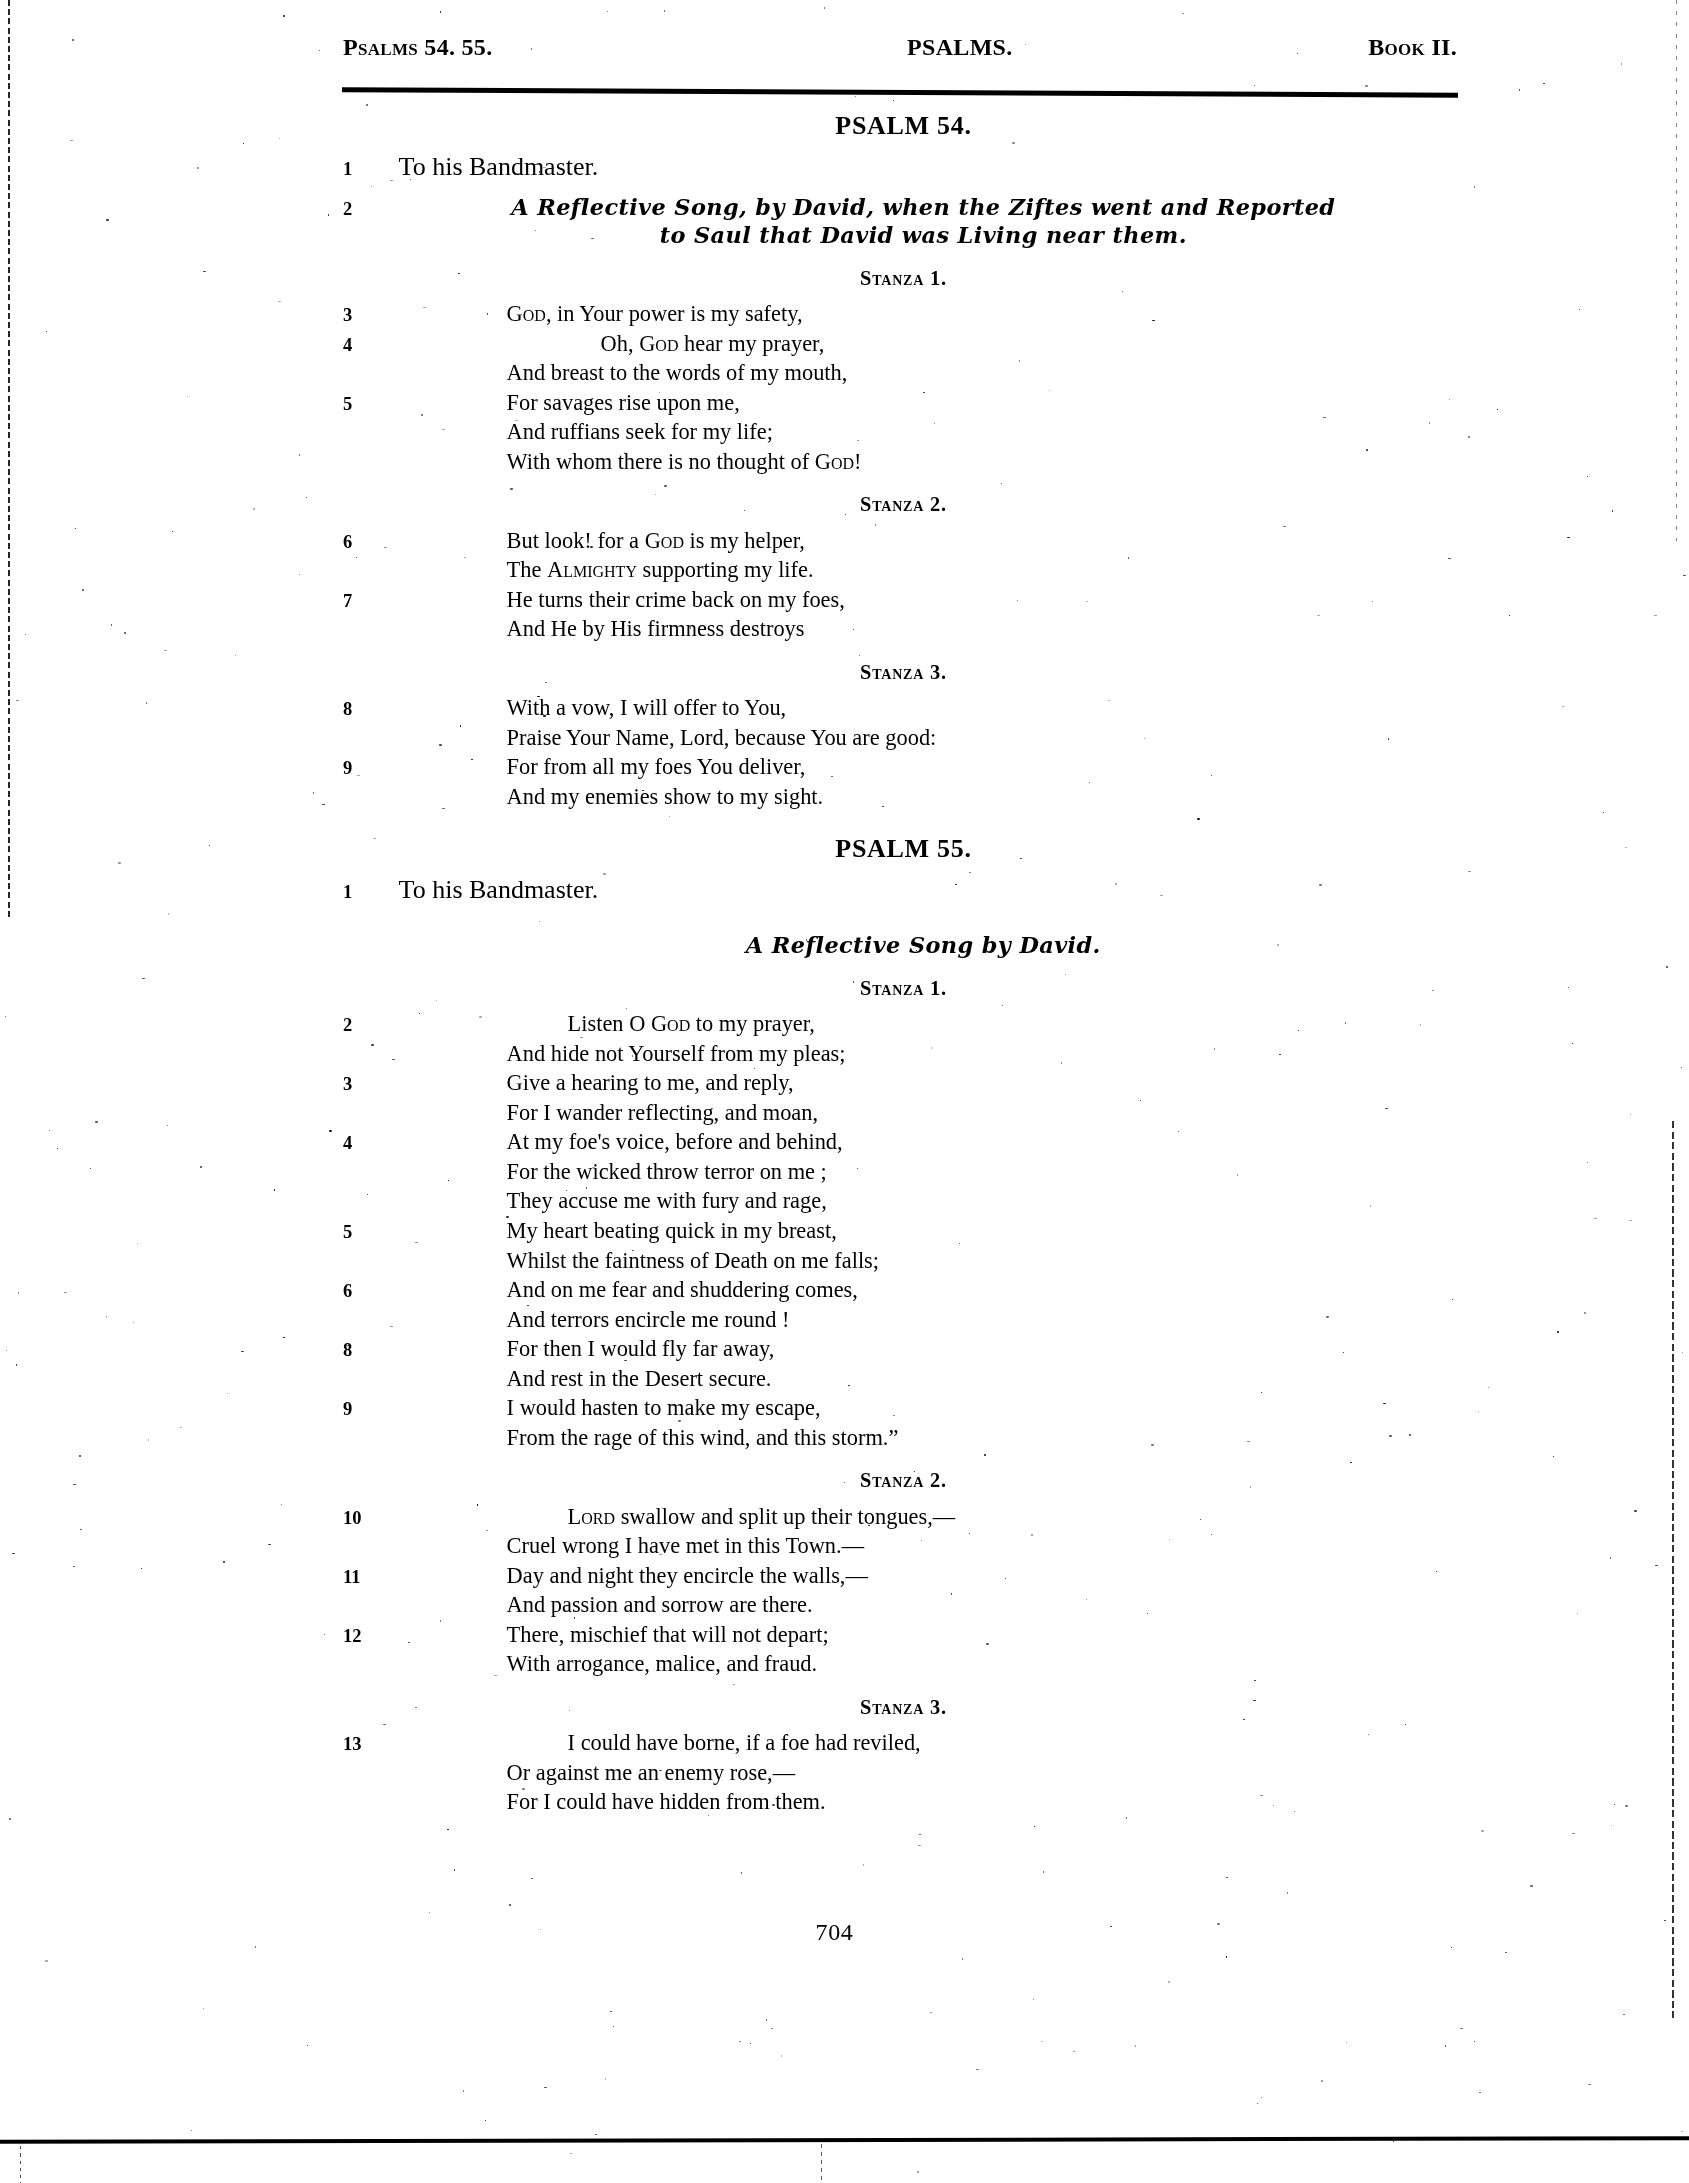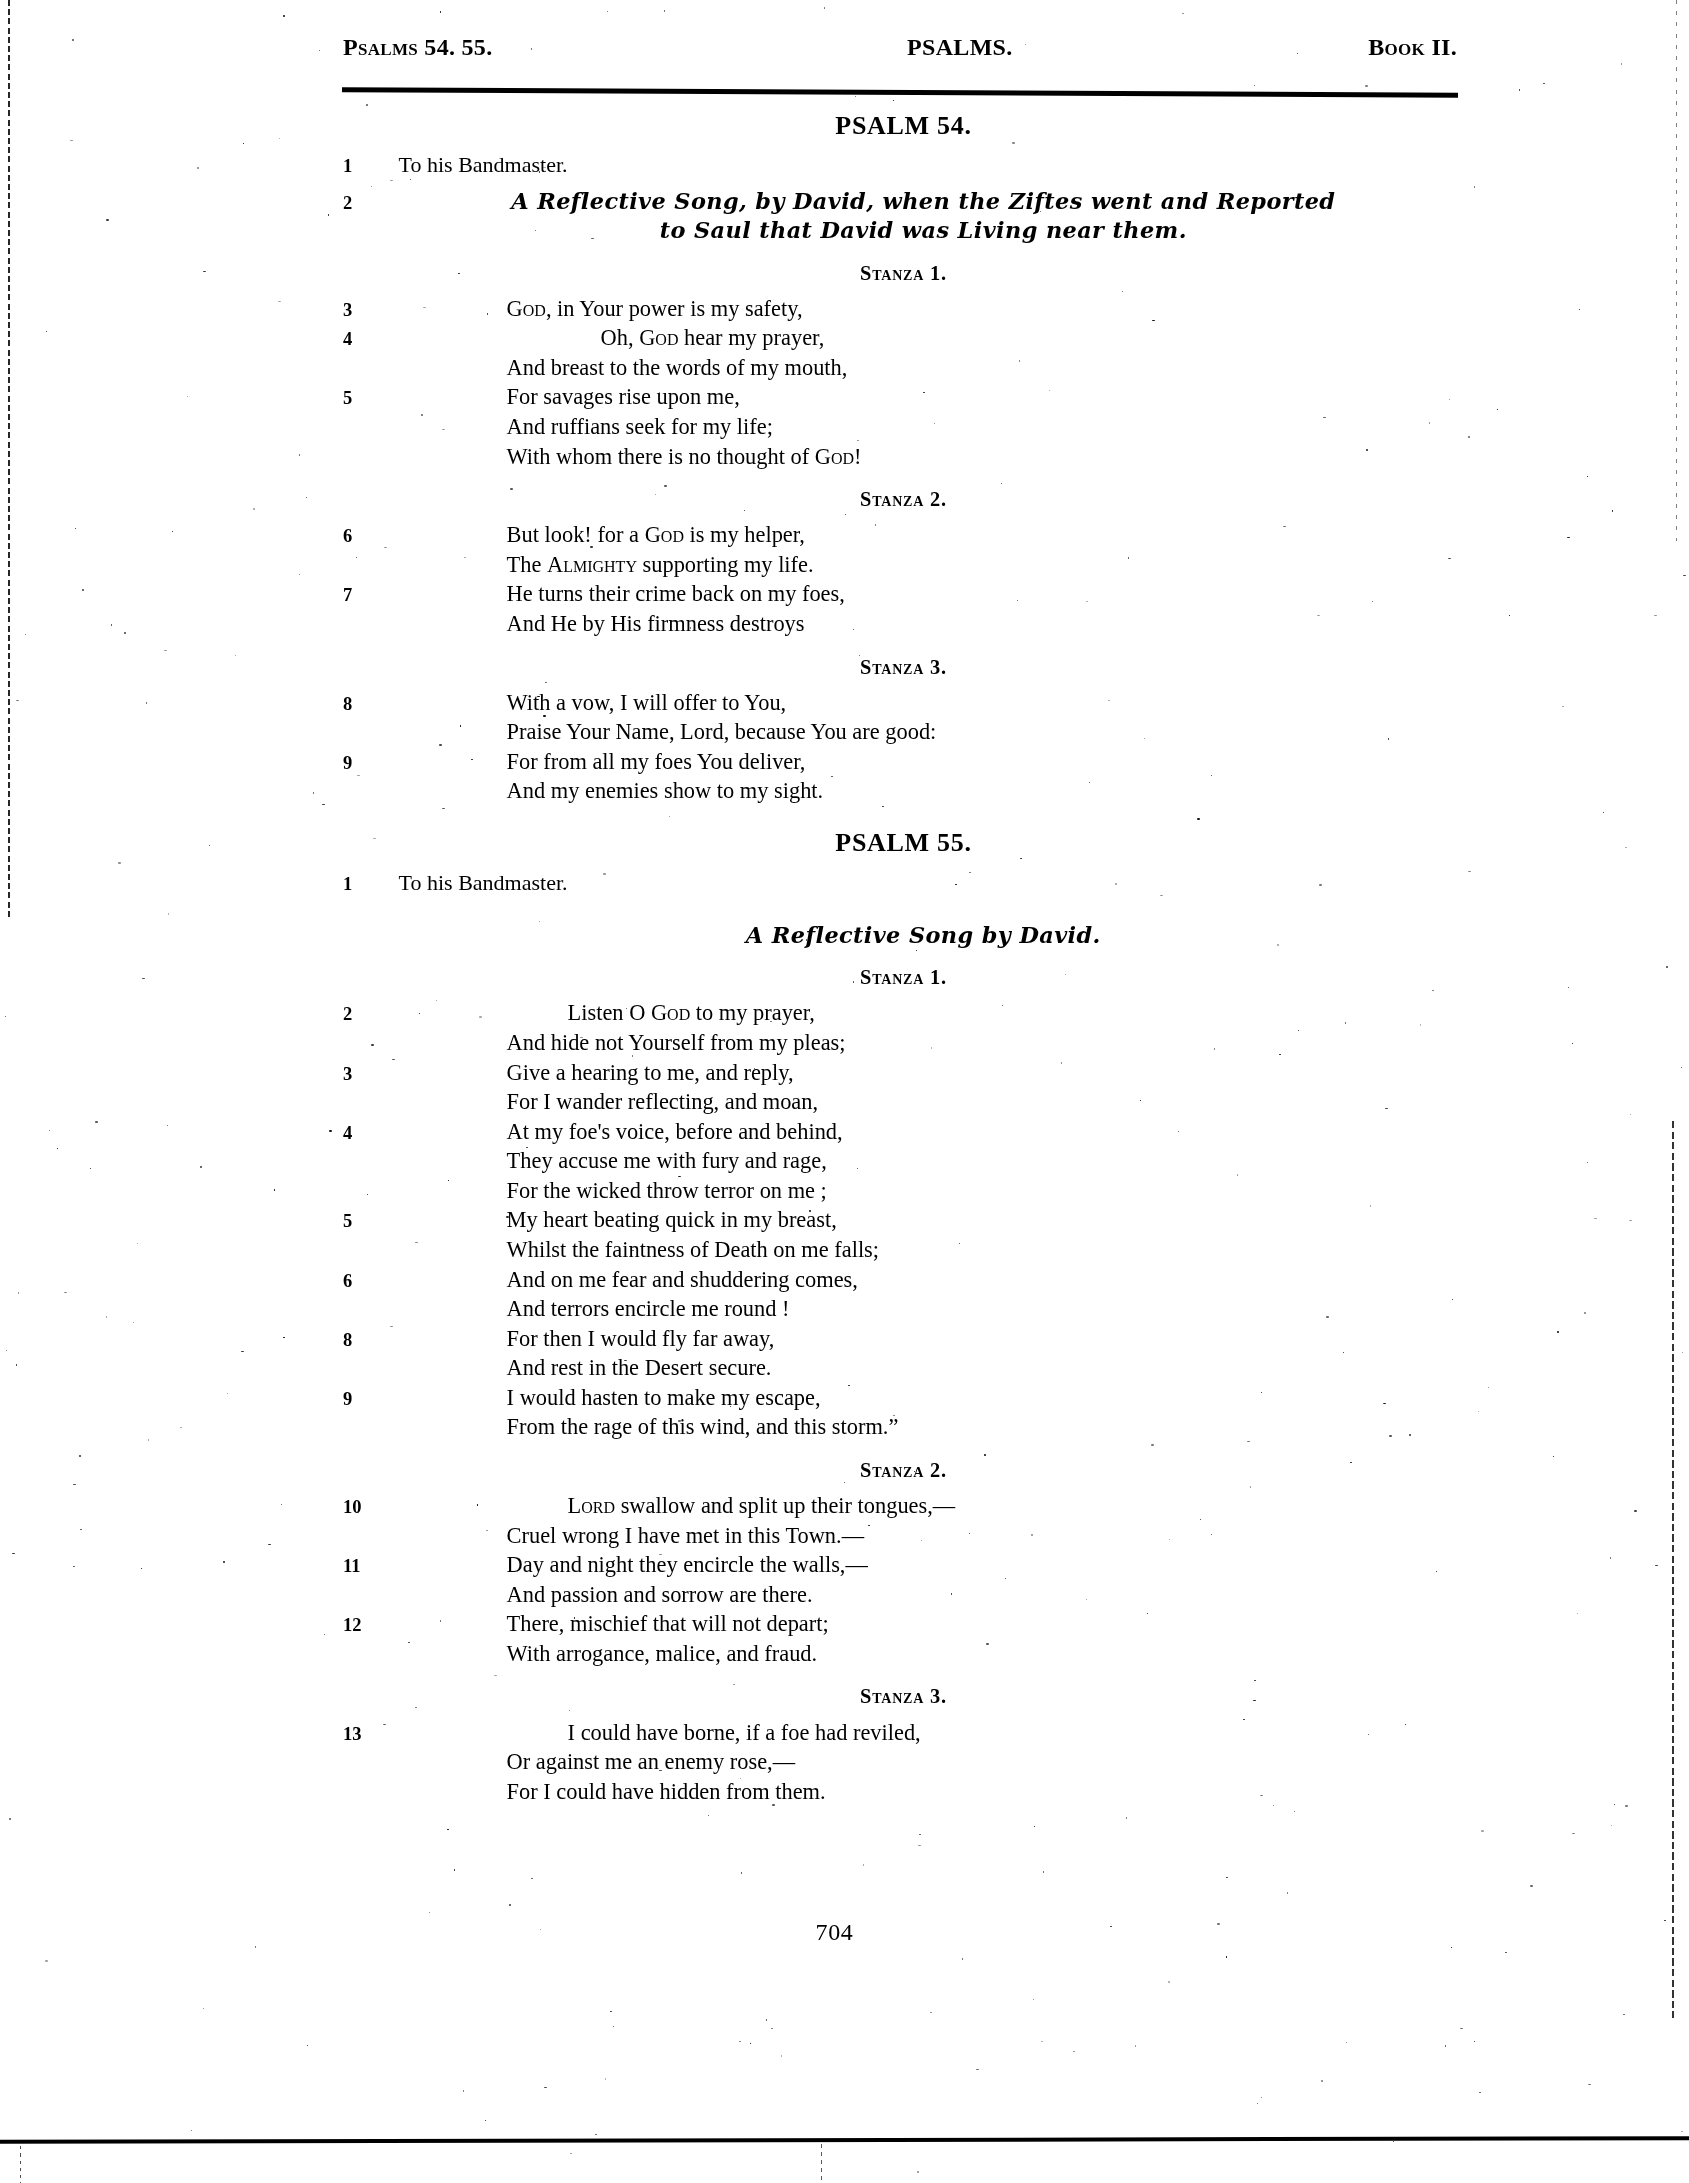--- a/index.html
+++ b/index.html
@@ -147,21 +147,21 @@
     flex: 1 1 auto;
     font-size: 22.4px;
     line-height: 1.32;
     white-space: pre;
   }
   .vtext.poem {
     padding-left: 124px;
   }
   .vtext.indent1 { padding-left: 185px; }
   .vtext.indent2 { padding-left: 218px; }
-  .vtext.prose   { padding-left: 16px; font-size: 22px; }
+  .vtext.prose   { padding-left: 16px; font-size: 26px; }
 
   .bl-line {
     margin: 0;
   }
   .bl-row {
     display: flex;
     align-items: baseline;
   }
   .bl-row .vnum { padding-top: 4px; }
   .bl-body { flex: 1 1 auto; }
@@ -296,25 +296,25 @@
       <div class="vrow">
         <div class="vnum"></div>
         <div class="vtext poem">For I wander reflecting, and moan,</div>
       </div>
       <div class="vrow">
         <div class="vnum">4</div>
         <div class="vtext poem">At my foe's voice, before and behind,</div>
       </div>
       <div class="vrow">
         <div class="vnum"></div>
+        <div class="vtext poem">For the wicked throw terror on me ;</div>
+      </div>
+      <div class="vrow">
+        <div class="vnum"></div>
         <div class="vtext poem">They accuse me with fury and rage,</div>
-      </div>
-      <div class="vrow">
-        <div class="vnum"></div>
-        <div class="vtext poem">For the wicked throw terror on me ;</div>
       </div>
       <div class="vrow">
         <div class="vnum">5</div>
         <div class="vtext poem">My heart beating quick in my breast,</div>
       </div>
       <div class="vrow">
         <div class="vnum"></div>
         <div class="vtext poem">Whilst the faintness of Death on me falls;</div>
       </div>
       <div class="vrow">

